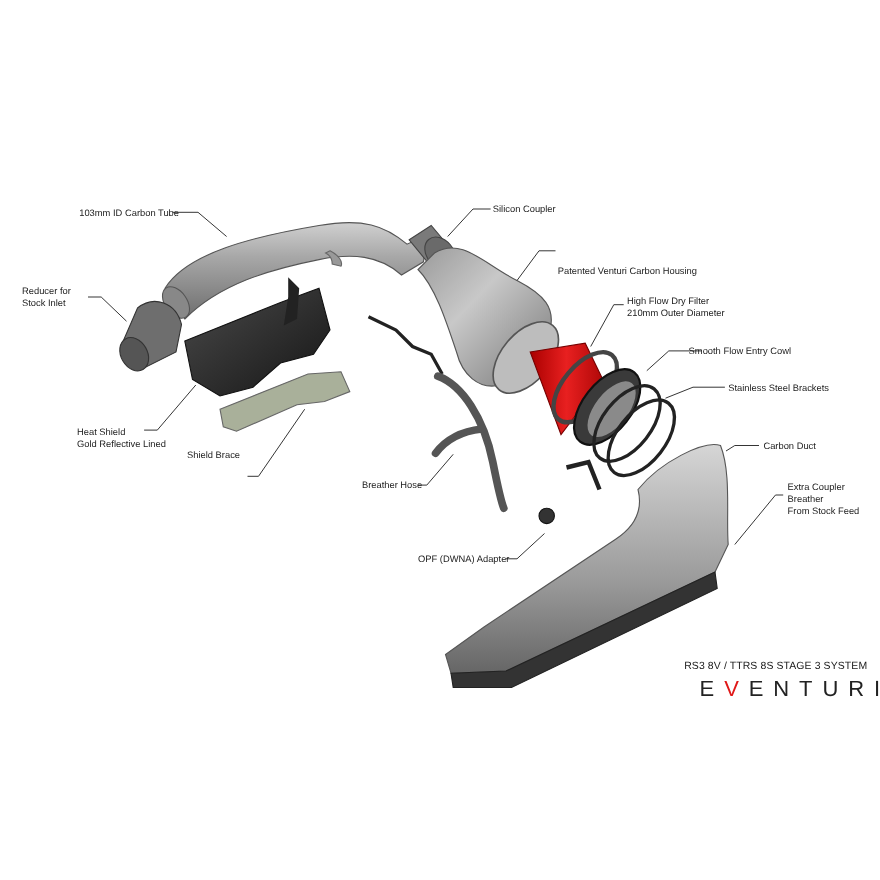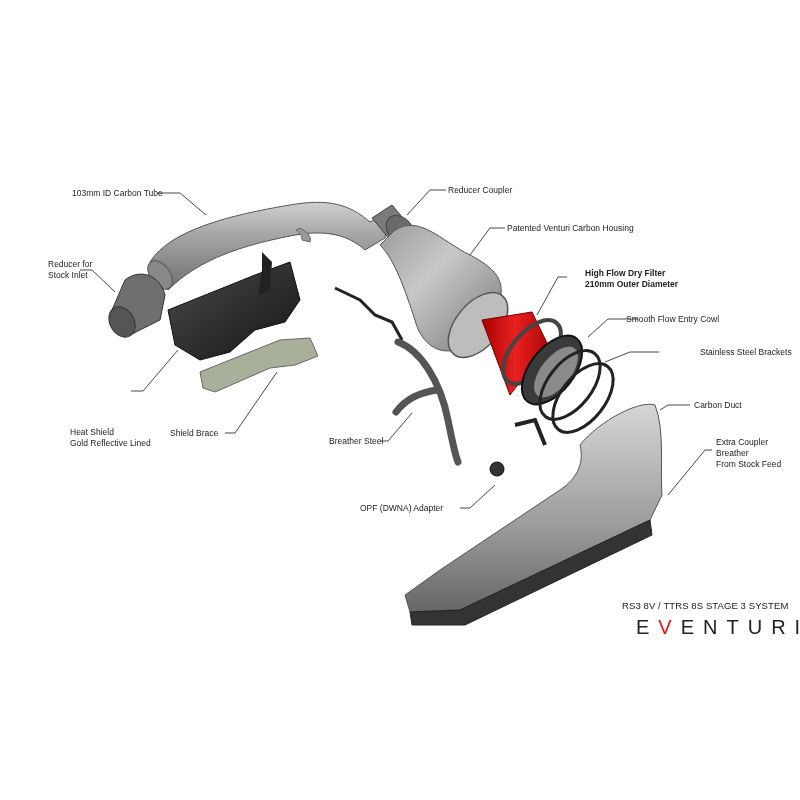--- a/index.html
+++ b/index.html
@@ -117,57 +117,57 @@
     <polyline points="131,391 143,391 178,350"></polyline>
     <polyline points="225,433 235,433 277,372"></polyline>
     <polyline points="380,441 388,441 412,413"></polyline>
     <polyline points="460,508 470,508 495,485"></polyline>
   </g>
 </svg>
 
   <div class="lbl" style="left:72px;top:188px;">
       <span>103mm ID Carbon Tube</span>
     </div>
-  <div class="lbl" style="left:48px;top:259px;">
+  <div class="lbl" style="left:20px;top:259px;">
       <span>Reducer for</span>
       <span>Stock Inlet</span>
     </div>
   <div class="lbl" style="left:448px;top:185px;">
-      <span>Reducer Coupler</span>
+      <span>Silicon Coupler</span>
     </div>
-  <div class="lbl" style="left:507px;top:223px;text-align:center;">
+  <div class="lbl" style="left:507px;top:241px;text-align:center;">
       <span>Patented Venturi Carbon Housing</span>
     </div>
-  <div class="lbl" style="left:585px;top:268px;font-weight:bold;">
+  <div class="lbl" style="left:570px;top:268px;">
       <span>High Flow Dry Filter</span>
       <span>210mm Outer Diameter</span>
     </div>
   <div class="lbl" style="left:626px;top:314px;text-align:center;">
       <span>Smooth Flow Entry Cowl</span>
     </div>
-  <div class="lbl" style="left:662px;top:347px;margin-left:38px;">
+  <div class="lbl" style="left:662px;top:347px;">
       <span>Stainless Steel Brackets</span>
     </div>
   <div class="lbl" style="left:694px;top:400px;">
       <span>Carbon Duct</span>
     </div>
   <div class="lbl" style="left:716px;top:437px;">
       <span>Extra Coupler</span>
       <span>Breather</span>
       <span>From Stock Feed</span>
     </div>
-  <div class="lbl" style="left:70px;top:387px;margin-top:40px;">
+  <div class="lbl" style="left:70px;top:387px;">
       <span>Heat Shield</span>
       <span>Gold Reflective Lined</span>
     </div>
-  <div class="lbl" style="left:170px;top:428px;">
+  <div class="lbl" style="left:170px;top:408px;">
       <span>Shield Brace</span>
     </div>
   <div class="lbl" style="left:329px;top:436px;">
-      <span>Breather Steel</span>
+      <span>Breather Hose</span>
     </div>
-  <div class="lbl" style="left:360px;top:503px;">
+  <div class="lbl" style="left:380px;top:503px;">
       <span>OPF (DWNA) Adapter</span>
     </div>
 
   <div class="title">RS3 8V / TTRS 8S STAGE 3 SYSTEM</div>
   <div class="brand"><span>E</span><span class="v">V</span><span>ENTURI</span></div>
 </div>
 
 </body></html>

